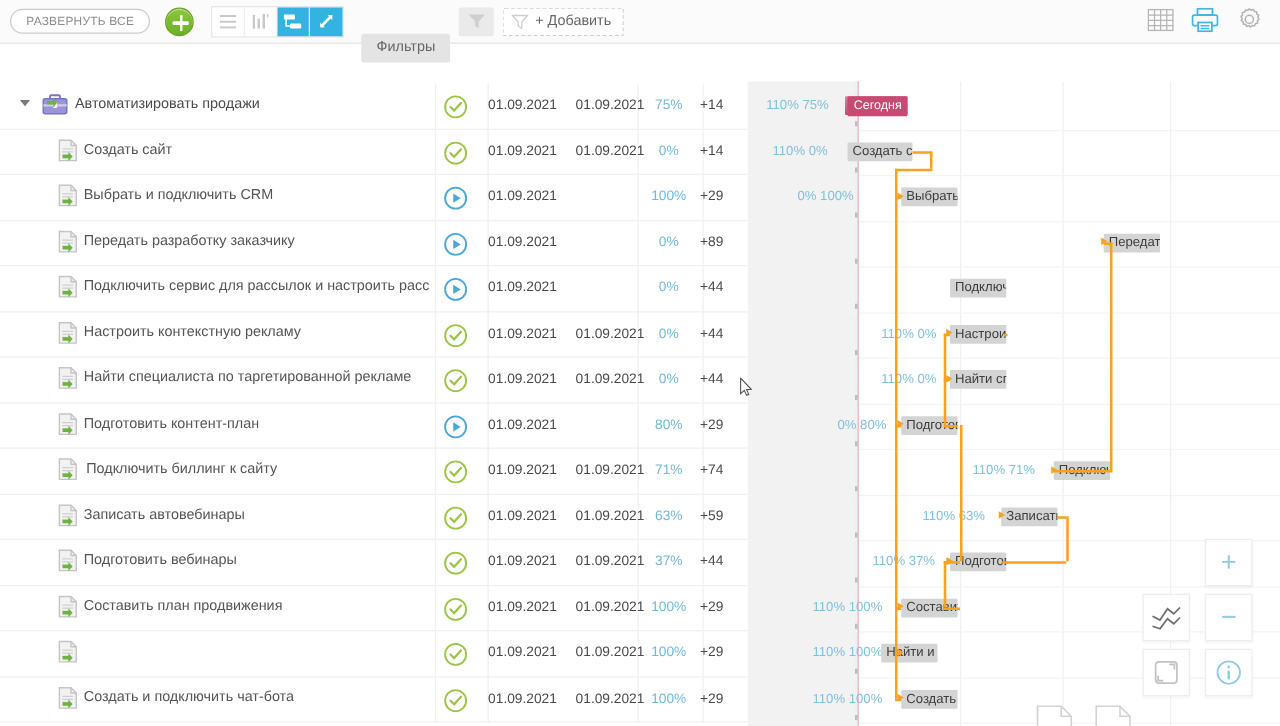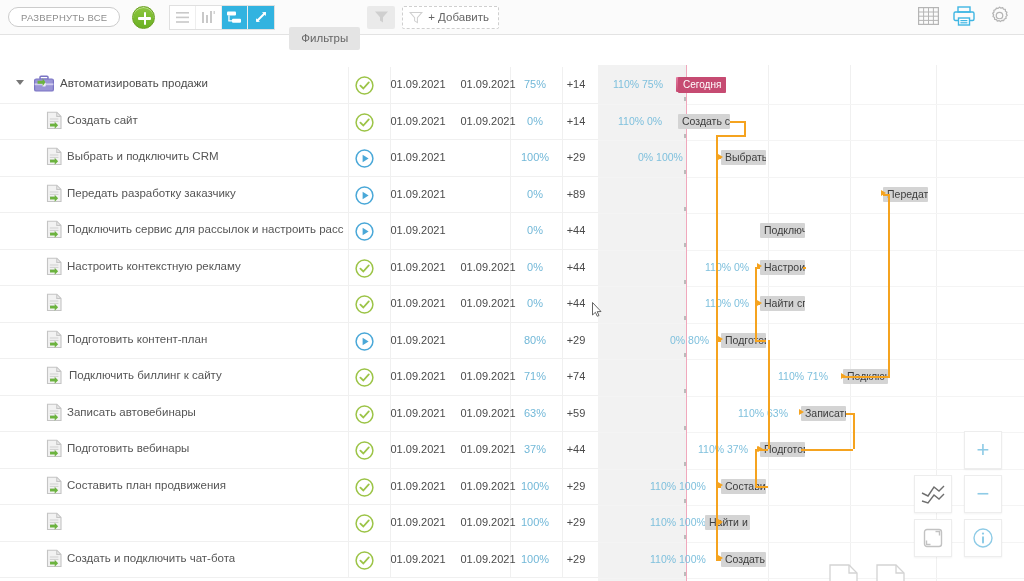--- a/index.html
+++ b/index.html
@@ -84,21 +84,21 @@
   .tname { position:absolute; top:10px; font-size:11.5px; color:#555; white-space:nowrap;
            overflow:hidden; }
   .tname.proj{ color:#4c4c4c; }
   .status { position:absolute; left:355px; top:9px; width:19px; height:19px; }
   .d1 { position:absolute; left:383px; top:11px; width:70px; text-align:center;
         font-size:11px; color:#4a4a4a; }
   .d2 { position:absolute; left:453px; top:11px; width:70px; text-align:center;
         font-size:11px; color:#4a4a4a; }
   .pct{ position:absolute; left:512px; top:11px; width:46px; text-align:center;
         font-size:11px; color:#72b8d8; }
-  .plus{ position:absolute; left:560px; top:11px; width:32px; text-align:center;
+  .plus{ position:absolute; left:560px; top:11px; width:32px; text-align:left;
          font-size:11px; color:#4a4a4a; }
 
   
   .gantt { position:absolute; left:598px; top:65px; width:426px; height:516px;
            background:#fff; overflow:hidden; }
   .past-shade{ position:absolute; left:0; top:0; width:88px; height:516px; background:#f2f2f2; }
   .g-vline{ position:absolute; top:0; width:1px; height:516px; background:#f0f0f0; }
   .g-hline{ position:absolute; left:0; width:426px; height:1px; background:#f4f4f4; }
   .today { position:absolute; top:0; width:1px; height:516px; background:#f0a8bc; }
   .today-lbl{ position:absolute; height:16px; line-height:16px; padding:0 5px;
@@ -344,20 +344,21 @@
         <div class="vline" style="left:348px"></div>
         <div class="vline" style="left:390px"></div>
         <div class="vline" style="left:510px"></div>
         <div class="vline" style="left:562px"></div>
         <div class="ticon" style="left:45px"><svg width="20" height="22" viewBox="0 0 20 22">
             <path d="M2.5 1.2 H11.8 L16 5.4 V17.5 H2.5 Z" fill="#f2f2f2" stroke="#c4c4c4" stroke-width="1.1"></path>
             <path d="M11.8 1.2 V5.4 H16" fill="none" stroke="#c4c4c4" stroke-width="1.1"></path>
             <path d="M4.8 8 H13.4 M4.8 10.4 H13.4 M4.8 12.8 H11" stroke="#cfcfcf" stroke-width="1"></path>
             <path d="M8 13.5 L14 13.5 L14 10.7 L18.4 15.3 L14 19.8 L14 17 L8 17 Z" fill="#6cb33f" transform="translate(-2,0) scale(.78) translate(1,3)"></path>
           </svg></div>
+        <div class="tname" style="left:67px;max-width:277px">Найти специалиста по таргетированной рекламе</div>
         <div class="status"><svg width="19" height="19" viewBox="0 0 19 19">
             <circle cx="9.5" cy="9.5" r="8.4" fill="none" stroke="#9cc447" stroke-width="1.5"></circle>
             <path d="M5.4 9.6 L8.3 12.5 L13.8 6.4" fill="none" stroke="#9cc447" stroke-width="1.8" stroke-linecap="round"></path>
           </svg></div>
         <div class="d1">01.09.2021</div>
         <div class="d2">01.09.2021</div>
         <div class="pct">0%</div>
         <div class="plus">+44</div>
       </div>
       <div class="row" style="top: 257.5px;">

